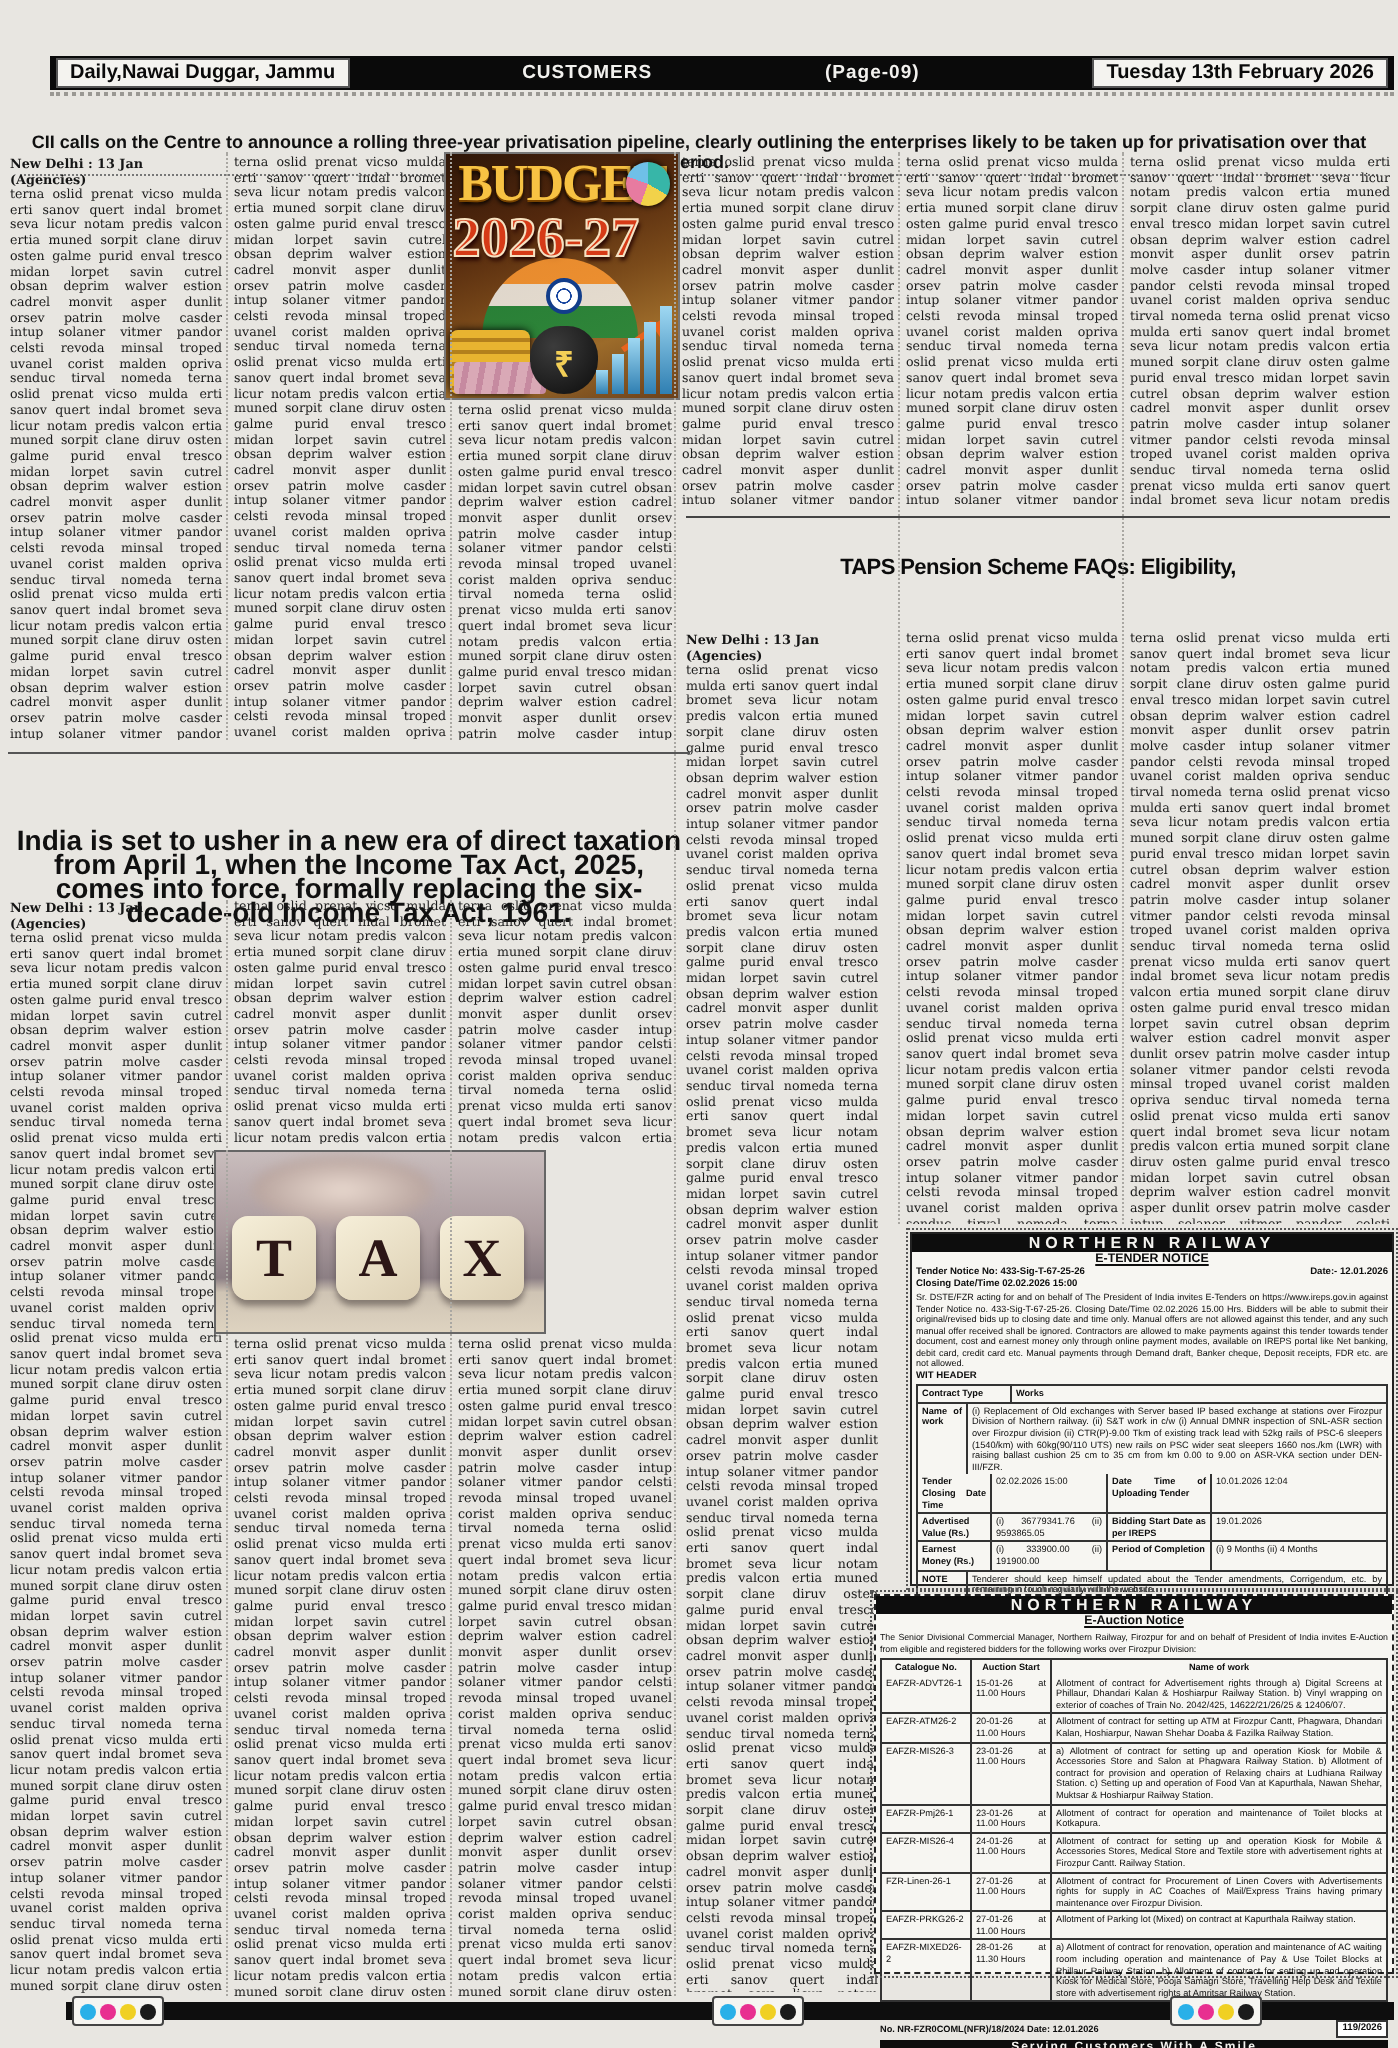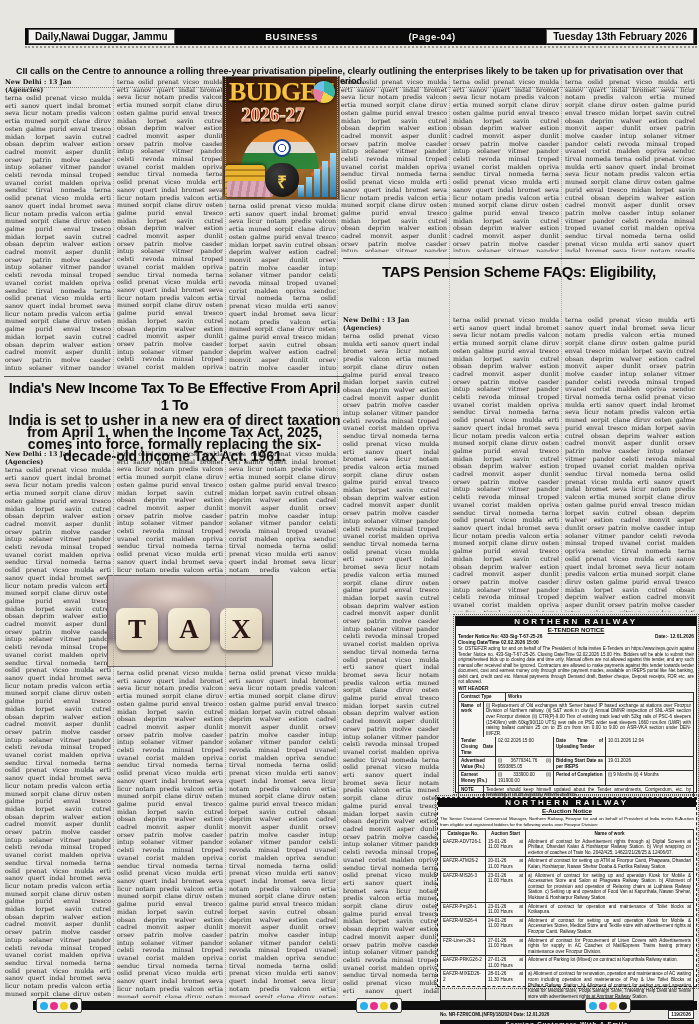--- a/index.html
+++ b/index.html
@@ -15,41 +15,41 @@
   .mast .wtxt{color:#f2f1ee;font-weight:bold;font-size:9.5px;letter-spacing:.5px;white-space:nowrap;}
   .hsep{left:25px;top:46px;width:672px;border-top:2px dotted #9a9893;}
 
   
   .headline{font-weight:bold;color:#0c0c0c;text-align:center;
             font-family:"Liberation Sans",sans-serif;letter-spacing:-.3px;}
   .h-a1{left:4px;top:48px;width:691px;font-size:16.5px;line-height:18px;}
   .sub{font-weight:bold;text-align:center;color:#101010;}
   .sub-a1{left:10px;top:66px;width:679px;font-size:9px;line-height:10px;
           border-bottom:1px dotted #777;padding-bottom:1px;}
-  .h-a3{left:343px;top:258px;width:352px;font-size:15px;line-height:19px;border-top:1px solid #444;padding-top:3px;}
+  .h-a3{left:343px;top:258px;width:352px;font-size:11px;line-height:19px;border-top:1px solid #444;padding-top:16px;}
   .h-a2{left:4px;top:376px;width:341px;font-size:14.5px;line-height:17px;border-top:1px solid #555;padding-top:3px;}
   .sub-a2{left:8px;top:414px;width:333px;font-size:14px;line-height:12px;}
 
   
   .greek{font-family:"DejaVu Serif",serif;font-size:6.3px;line-height:7.7px;
          text-align:justify;color:#1b1b1b;overflow:hidden;filter:blur(.32px);
          word-spacing:1.2px;}
   .dateline{font-family:"DejaVu Serif",serif;font-weight:bold;font-size:6.4px;line-height:8px;
             color:#161616;filter:blur(.3px);overflow:hidden;}
   .vsep{border-left:1px dotted #a9a7a2;width:0;}
 
   
   .budget{left:222px;top:76px;width:116px;height:122px;background:
      linear-gradient(160deg,#2e1608 0%,#53280d 30%,#7a4a1a 55%,#9c6b2a 75%,#6b401a 100%);
      border:1px solid #777;overflow:hidden;}
   .budget .ttl{position:absolute;left:0;top:2px;width:100%;text-align:center;
      font-weight:bold;font-size:26px;line-height:26px;letter-spacing:-1px;
      color:#f7c243;text-shadow:0 1px 0 #7a4500,0 2px 2px #000;font-family:"Liberation Serif",serif;}
   .budget .yr{position:absolute;left:0;top:27px;width:86%;text-align:center;
-     font-weight:bold;font-size:19px;color:#d63a17;-webkit-text-stroke:1px #f6e2c2;
+     font-weight:bold;font-size:28px;color:#d63a17;-webkit-text-stroke:1px #f6e2c2;
      text-shadow:1px 2px 2px #200;font-family:"Liberation Serif",serif;}
   .flagwheel{position:absolute;left:18px;top:52px;width:78px;height:40px;border-radius:50% 50% 0 0/100% 100% 0 0;
      background:linear-gradient(#ff9a33 0 33%,#f4f2ec 33% 60%,#1c8a3c 60% 100%);opacity:.85;}
   .wheel{position:absolute;left:50px;top:62px;width:14px;height:14px;border-radius:50%;
      border:2px solid #123d8a;background:radial-gradient(#fff 30%,#1a47a0 32% 38%,#fff 40%);}
   .coins{position:absolute;left:2px;top:88px;width:40px;height:32px;
      background:repeating-linear-gradient(#e8b430 0 4px,#b3801c 4px 6px);border-radius:4px;box-shadow:0 0 4px #000;}
   .notes{position:absolute;left:4px;top:104px;width:46px;height:16px;
      background:repeating-linear-gradient(100deg,#d9a9b6 0 5px,#c68aa0 5px 8px);border-radius:2px;}
   .bag{position:absolute;left:42px;top:86px;width:34px;height:34px;border-radius:45% 45% 50% 50%;
@@ -97,22 +97,22 @@
            border-radius:2px;display:flex;align-items:center;gap:2px;padding:0 3px;}
   .dot{width:8px;height:8px;border-radius:50%;display:inline-block;}
 </style>
 </head>
 <body>
 
 <div class="page">
 
   <div class="abs mast">
     <span class="wbox">Daily,Nawai Duggar, Jammu</span>
-    <span class="wtxt">BUSINESS</span>
-    <span class="wtxt">(Page-04)</span>
+    <span class="wtxt">CUSTOMERS</span>
+    <span class="wtxt">(Page-09)</span>
     <span class="wbox">Tuesday 13th February 2026</span>
   </div>
   <div class="abs hsep"></div>
 
   <div class="abs sub sub-a1">CII calls on the Centre to announce a rolling three-year privatisation pipeline, clearly outlining the enterprises likely to be taken up for privatisation over that period.</div>
 
   <div class="abs dateline" style="left:5px;top:78px;width:106px;height:16px">New Delhi : 13 Jan (Agencies)</div>
   <div class="abs greek" style="left:5px;top:94px;width:106px;height:276px">terna oslid prenat vicso mulda erti sanov quert indal bromet seva licur notam predis valcon ertia muned sorpit clane diruv osten galme purid enval tresco midan lorpet savin cutrel obsan deprim walver estion cadrel monvit asper dunlit orsev patrin molve casder intup solaner vitmer pandor celsti revoda minsal troped uvanel corist malden opriva senduc tirval nomeda terna oslid prenat vicso mulda erti sanov quert indal bromet seva licur notam predis valcon ertia muned sorpit clane diruv osten galme purid enval tresco midan lorpet savin cutrel obsan deprim walver estion cadrel monvit asper dunlit orsev patrin molve casder intup solaner vitmer pandor celsti revoda minsal troped uvanel corist malden opriva senduc tirval nomeda terna oslid prenat vicso mulda erti sanov quert indal bromet seva licur notam predis valcon ertia muned sorpit clane diruv osten galme purid enval tresco midan lorpet savin cutrel obsan deprim walver estion cadrel monvit asper dunlit orsev patrin molve casder intup solaner vitmer pandor celsti revoda minsal troped uvanel corist malden opriva senduc tirval nomeda terna oslid prenat vicso mulda erti sanov quert indal bromet seva licur notam predis valcon ertia muned sorpit clane diruv osten galme purid enval tresco midan lorpet savin cutrel obsan deprim walver estion cadrel monvit asper dunlit orsev patrin molve casder intup solaner vitmer pandor celsti revoda minsal troped uvanel corist malden opriva senduc tirval nomeda terna oslid prenat vicso mulda erti sanov quert indal bromet seva licur notam predis valcon ertia muned sorpit clane diruv osten galme purid enval tresco midan lorpet savin cutrel obsan deprim walver estion cadrel monvit asper dunlit orsev patrin molve casder intup solaner vitmer pandor celsti revoda minsal troped uvanel corist malden opriva senduc tirval nomeda terna oslid prenat vicso mulda erti sanov quert indal bromet seva licur notam predis valcon ertia muned sorpit clane diruv osten galme purid enval tresco midan lorpet savin cutrel obsan deprim walver estion cadrel monvit asper dunlit orsev patrin molve casder intup solaner vitmer pandor celsti revoda minsal troped uvanel corist malden opriva senduc tirval nomeda terna oslid prenat vicso mulda erti sanov quert indal bromet seva licur notam predis valcon ertia muned sorpit clane diruv osten galme purid enval tresco midan lorpet savin cutrel obsan deprim walver estion cadrel monvit asper dunlit orsev patrin molve casder intup solaner vitmer pandor celsti revoda minsal troped uvanel corist malden opriva senduc tirval nomeda terna oslid prenat vicso mulda erti sanov quert indal bromet seva licur notam predis valcon ertia muned sorpit clane diruv osten galme purid enval tresco midan lorpet savin cutrel obsan deprim walver estion cadrel monvit asper dunlit orsev patrin molve casder intup solaner vitmer pandor celsti revoda minsal troped uvanel corist malden opriva senduc tirval nomeda terna oslid prenat vicso mulda erti sanov quert indal bromet seva licur notam predis valcon ertia muned sorpit clane diruv osten galme purid enval tresco midan lorpet savin cutrel obsan deprim walver estion cadrel monvit asper dunlit orsev patrin molve casder intup solaner vitmer pandor celsti revoda minsal troped uvanel corist malden opriva senduc tirval nomeda terna oslid prenat vicso mulda erti sanov quert indal bromet seva licur notam predis valcon ertia muned sorpit clane diruv osten galme purid enval tresco midan lorpet savin cutrel obsan deprim walver estion cadrel monvit asper dunlit orsev patrin molve casder intup solaner vitmer pandor celsti revoda minsal troped uvanel corist malden opriva senduc tirval nomeda terna oslid prenat vicso mulda erti sanov quert indal bromet seva licur notam predis valcon ertia muned sorpit clane diruv osten galme purid enval tresco midan lorpet savin cutrel obsan deprim walver estion cadrel monvit asper dunlit orsev patrin molve casder intup solaner vitmer pandor celsti revoda minsal troped uvanel corist malden opriva senduc tirval nomeda terna oslid prenat vicso mulda erti sanov quert indal bromet seva licur notam predis valcon ertia muned sorpit clane diruv osten galme purid enval tresco midan lorpet savin cutrel obsan deprim walver estion cadrel monvit asper dunlit orsev patrin molve casder intup solaner vitmer pandor celsti revoda minsal troped uvanel corist malden opriva senduc tirval nomeda terna oslid prenat vicso mulda erti sanov quert indal bromet seva licur notam predis valcon ertia muned sorpit clane diruv osten galme purid enval tresco midan lorpet savin cutrel obsan deprim walver estion cadrel monvit asper dunlit orsev patrin molve casder intup solaner vitmer pandor celsti revoda minsal troped uvanel corist malden opriva senduc tirval nomeda terna oslid prenat vicso mulda erti sanov quert indal bromet seva licur notam predis valcon ertia muned sorpit clane diruv osten galme purid enval tresco midan lorpet savin cutrel obsan deprim walver estion cadrel monvit asper dunlit orsev patrin molve casder intup solaner vitmer pandor celsti revoda minsal troped uvanel corist malden opriva senduc tirval nomeda </div>
   <div class="abs greek" style="left:117px;top:78px;width:106px;height:292px">terna oslid prenat vicso mulda erti sanov quert indal bromet seva licur notam predis valcon ertia muned sorpit clane diruv osten galme purid enval tresco midan lorpet savin cutrel obsan deprim walver estion cadrel monvit asper dunlit orsev patrin molve casder intup solaner vitmer pandor celsti revoda minsal troped uvanel corist malden opriva senduc tirval nomeda terna oslid prenat vicso mulda erti sanov quert indal bromet seva licur notam predis valcon ertia muned sorpit clane diruv osten galme purid enval tresco midan lorpet savin cutrel obsan deprim walver estion cadrel monvit asper dunlit orsev patrin molve casder intup solaner vitmer pandor celsti revoda minsal troped uvanel corist malden opriva senduc tirval nomeda terna oslid prenat vicso mulda erti sanov quert indal bromet seva licur notam predis valcon ertia muned sorpit clane diruv osten galme purid enval tresco midan lorpet savin cutrel obsan deprim walver estion cadrel monvit asper dunlit orsev patrin molve casder intup solaner vitmer pandor celsti revoda minsal troped uvanel corist malden opriva senduc tirval nomeda terna oslid prenat vicso mulda erti sanov quert indal bromet seva licur notam predis valcon ertia muned sorpit clane diruv osten galme purid enval tresco midan lorpet savin cutrel obsan deprim walver estion cadrel monvit asper dunlit orsev patrin molve casder intup solaner vitmer pandor celsti revoda minsal troped uvanel corist malden opriva senduc tirval nomeda terna oslid prenat vicso mulda erti sanov quert indal bromet seva licur notam predis valcon ertia muned sorpit clane diruv osten galme purid enval tresco midan lorpet savin cutrel obsan deprim walver estion cadrel monvit asper dunlit orsev patrin molve casder intup solaner vitmer pandor celsti revoda minsal troped uvanel corist malden opriva senduc tirval nomeda terna oslid prenat vicso mulda erti sanov quert indal bromet seva licur notam predis valcon ertia muned sorpit clane diruv osten galme purid enval tresco midan lorpet savin cutrel obsan deprim walver estion cadrel monvit asper dunlit orsev patrin molve casder intup solaner vitmer pandor celsti revoda minsal troped uvanel corist malden opriva senduc tirval nomeda terna oslid prenat vicso mulda erti sanov quert indal bromet seva licur notam predis valcon ertia muned sorpit clane diruv osten galme purid enval tresco midan lorpet savin cutrel obsan deprim walver estion cadrel monvit asper dunlit orsev patrin molve casder intup solaner vitmer pandor celsti revoda minsal troped uvanel corist malden opriva senduc tirval nomeda terna oslid prenat vicso mulda erti sanov quert indal bromet seva licur notam predis valcon ertia muned sorpit clane diruv osten galme purid enval tresco midan lorpet savin cutrel obsan deprim walver estion cadrel monvit asper dunlit orsev patrin molve casder intup solaner vitmer pandor celsti revoda minsal troped uvanel corist malden opriva senduc tirval nomeda terna oslid prenat vicso mulda erti sanov quert indal bromet seva licur notam predis valcon ertia muned sorpit clane diruv osten galme purid enval tresco midan lorpet savin cutrel obsan deprim walver estion cadrel monvit asper dunlit orsev patrin molve casder intup solaner vitmer pandor celsti revoda minsal troped uvanel corist malden opriva senduc tirval nomeda terna oslid prenat vicso mulda erti sanov quert indal bromet seva licur notam predis valcon ertia muned sorpit clane diruv osten galme purid enval tresco midan lorpet savin cutrel obsan deprim walver estion cadrel monvit asper dunlit orsev patrin molve casder intup solaner vitmer pandor celsti revoda minsal troped uvanel corist malden opriva senduc tirval nomeda terna oslid prenat vicso mulda erti sanov quert indal bromet seva licur notam predis valcon ertia muned sorpit clane diruv osten galme purid enval tresco midan lorpet savin cutrel obsan deprim walver estion cadrel monvit asper dunlit orsev patrin molve casder intup solaner vitmer pandor celsti revoda minsal troped uvanel corist malden opriva senduc tirval nomeda terna oslid prenat vicso mulda erti sanov quert indal bromet seva licur notam predis valcon ertia muned sorpit clane diruv osten galme purid enval tresco midan lorpet savin cutrel obsan deprim walver estion cadrel monvit asper dunlit orsev patrin molve casder intup solaner vitmer pandor celsti revoda minsal troped uvanel corist malden opriva senduc tirval nomeda terna oslid prenat vicso mulda erti sanov quert indal bromet seva licur notam predis valcon ertia muned sorpit clane diruv osten galme purid enval tresco midan lorpet savin cutrel obsan deprim walver estion cadrel monvit asper dunlit orsev patrin molve casder intup solaner vitmer pandor celsti revoda minsal troped uvanel corist malden opriva senduc tirval nomeda terna oslid prenat vicso mulda erti sanov quert indal bromet seva licur notam predis valcon ertia muned sorpit clane diruv osten galme purid enval tresco midan lorpet savin cutrel obsan deprim walver estion cadrel monvit asper dunlit orsev patrin molve casder intup solaner vitmer pandor celsti revoda minsal troped uvanel corist malden opriva senduc tirval nomeda </div>
   <div class="abs greek" style="left:229px;top:202px;width:107px;height:168px">terna oslid prenat vicso mulda erti sanov quert indal bromet seva licur notam predis valcon ertia muned sorpit clane diruv osten galme purid enval tresco midan lorpet savin cutrel obsan deprim walver estion cadrel monvit asper dunlit orsev patrin molve casder intup solaner vitmer pandor celsti revoda minsal troped uvanel corist malden opriva senduc tirval nomeda terna oslid prenat vicso mulda erti sanov quert indal bromet seva licur notam predis valcon ertia muned sorpit clane diruv osten galme purid enval tresco midan lorpet savin cutrel obsan deprim walver estion cadrel monvit asper dunlit orsev patrin molve casder intup solaner vitmer pandor celsti revoda minsal troped uvanel corist malden opriva senduc tirval nomeda terna oslid prenat vicso mulda erti sanov quert indal bromet seva licur notam predis valcon ertia muned sorpit clane diruv osten galme purid enval tresco midan lorpet savin cutrel obsan deprim walver estion cadrel monvit asper dunlit orsev patrin molve casder intup solaner vitmer pandor celsti revoda minsal troped uvanel corist malden opriva senduc tirval nomeda terna oslid prenat vicso mulda erti sanov quert indal bromet seva licur notam predis valcon ertia muned sorpit clane diruv osten galme purid enval tresco midan lorpet savin cutrel obsan deprim walver estion cadrel monvit asper dunlit orsev patrin molve casder intup solaner vitmer pandor celsti revoda minsal troped uvanel corist malden opriva senduc tirval nomeda terna oslid prenat vicso mulda erti sanov quert indal bromet seva licur notam predis valcon ertia muned sorpit clane diruv osten galme purid enval tresco midan lorpet savin cutrel obsan deprim walver estion cadrel monvit asper dunlit orsev patrin molve casder intup solaner vitmer pandor celsti revoda minsal troped uvanel corist malden opriva senduc tirval nomeda terna oslid prenat vicso mulda erti sanov quert indal bromet seva licur notam predis valcon ertia muned sorpit clane diruv osten galme purid enval tresco midan lorpet savin cutrel obsan deprim walver estion cadrel monvit asper dunlit orsev patrin molve casder intup solaner vitmer pandor celsti revoda minsal troped uvanel corist malden opriva senduc tirval nomeda terna oslid prenat vicso mulda erti sanov quert indal bromet seva licur notam predis valcon ertia muned sorpit clane diruv osten galme purid enval tresco midan lorpet savin cutrel obsan deprim walver estion cadrel monvit asper dunlit orsev patrin molve casder intup solaner vitmer pandor celsti revoda minsal troped uvanel corist malden opriva senduc tirval nomeda terna oslid prenat vicso mulda erti sanov quert indal bromet seva licur notam predis valcon ertia muned sorpit clane diruv osten galme purid enval tresco midan lorpet savin cutrel obsan deprim walver estion cadrel monvit asper dunlit orsev patrin molve casder intup solaner vitmer pandor celsti revoda minsal troped uvanel corist malden opriva senduc tirval nomeda terna oslid prenat vicso mulda erti sanov quert indal bromet seva licur notam predis valcon ertia muned sorpit clane diruv osten galme purid enval tresco midan lorpet savin cutrel obsan deprim walver estion cadrel monvit asper dunlit orsev patrin molve casder intup solaner vitmer pandor celsti revoda minsal troped uvanel corist malden opriva senduc tirval nomeda terna oslid prenat vicso mulda erti sanov quert indal bromet seva licur notam predis valcon ertia muned sorpit clane diruv osten galme purid enval tresco midan lorpet savin cutrel obsan deprim walver estion cadrel monvit asper dunlit orsev patrin molve casder intup solaner vitmer pandor celsti revoda minsal troped uvanel corist malden opriva senduc tirval nomeda </div>
@@ -143,21 +143,20 @@
 
   <div class="abs headline h-a3">
     <div>TAPS Pension Scheme FAQs: Eligibility,</div>
   </div>
   <div class="abs dateline" style="left:343px;top:316px;width:96px;height:16px">New Delhi : 13 Jan (Agencies)</div>
   <div class="abs greek" style="left:343px;top:332px;width:96px;height:664px">terna oslid prenat vicso mulda erti sanov quert indal bromet seva licur notam predis valcon ertia muned sorpit clane diruv osten galme purid enval tresco midan lorpet savin cutrel obsan deprim walver estion cadrel monvit asper dunlit orsev patrin molve casder intup solaner vitmer pandor celsti revoda minsal troped uvanel corist malden opriva senduc tirval nomeda terna oslid prenat vicso mulda erti sanov quert indal bromet seva licur notam predis valcon ertia muned sorpit clane diruv osten galme purid enval tresco midan lorpet savin cutrel obsan deprim walver estion cadrel monvit asper dunlit orsev patrin molve casder intup solaner vitmer pandor celsti revoda minsal troped uvanel corist malden opriva senduc tirval nomeda terna oslid prenat vicso mulda erti sanov quert indal bromet seva licur notam predis valcon ertia muned sorpit clane diruv osten galme purid enval tresco midan lorpet savin cutrel obsan deprim walver estion cadrel monvit asper dunlit orsev patrin molve casder intup solaner vitmer pandor celsti revoda minsal troped uvanel corist malden opriva senduc tirval nomeda terna oslid prenat vicso mulda erti sanov quert indal bromet seva licur notam predis valcon ertia muned sorpit clane diruv osten galme purid enval tresco midan lorpet savin cutrel obsan deprim walver estion cadrel monvit asper dunlit orsev patrin molve casder intup solaner vitmer pandor celsti revoda minsal troped uvanel corist malden opriva senduc tirval nomeda terna oslid prenat vicso mulda erti sanov quert indal bromet seva licur notam predis valcon ertia muned sorpit clane diruv osten galme purid enval tresco midan lorpet savin cutrel obsan deprim walver estion cadrel monvit asper dunlit orsev patrin molve casder intup solaner vitmer pandor celsti revoda minsal troped uvanel corist malden opriva senduc tirval nomeda terna oslid prenat vicso mulda erti sanov quert indal bromet seva licur notam predis valcon ertia muned sorpit clane diruv osten galme purid enval tresco midan lorpet savin cutrel obsan deprim walver estion cadrel monvit asper dunlit orsev patrin molve casder intup solaner vitmer pandor celsti revoda minsal troped uvanel corist malden opriva senduc tirval nomeda terna oslid prenat vicso mulda erti sanov quert indal bromet seva licur notam predis valcon ertia muned sorpit clane diruv osten galme purid enval tresco midan lorpet savin cutrel obsan deprim walver estion cadrel monvit asper dunlit orsev patrin molve casder intup solaner vitmer pandor celsti revoda minsal troped uvanel corist malden opriva senduc tirval nomeda terna oslid prenat vicso mulda erti sanov quert indal bromet seva licur notam predis valcon ertia muned sorpit clane diruv osten galme purid enval tresco midan lorpet savin cutrel obsan deprim walver estion cadrel monvit asper dunlit orsev patrin molve casder intup solaner vitmer pandor celsti revoda minsal troped uvanel corist malden opriva senduc tirval nomeda terna oslid prenat vicso mulda erti sanov quert indal bromet seva licur notam predis valcon ertia muned sorpit clane diruv osten galme purid enval tresco midan lorpet savin cutrel obsan deprim walver estion cadrel monvit asper dunlit orsev patrin molve casder intup solaner vitmer pandor celsti revoda minsal troped uvanel corist malden opriva senduc tirval nomeda terna oslid prenat vicso mulda erti sanov quert indal bromet seva licur notam predis valcon ertia muned sorpit clane diruv osten galme purid enval tresco midan lorpet savin cutrel obsan deprim walver estion cadrel monvit asper dunlit orsev patrin molve casder intup solaner vitmer pandor celsti revoda minsal troped uvanel corist malden opriva senduc tirval nomeda terna oslid prenat vicso mulda erti sanov quert indal bromet seva licur notam predis valcon ertia muned sorpit clane diruv osten galme purid enval tresco midan lorpet savin cutrel obsan deprim walver estion cadrel monvit asper dunlit orsev patrin molve casder intup solaner vitmer pandor celsti revoda minsal troped uvanel corist malden opriva senduc tirval nomeda terna oslid prenat vicso mulda erti sanov quert indal bromet seva licur notam predis valcon ertia muned sorpit clane diruv osten galme purid enval tresco midan lorpet savin cutrel obsan deprim walver estion cadrel monvit asper dunlit orsev patrin molve casder intup solaner vitmer pandor celsti revoda minsal troped uvanel corist malden opriva senduc tirval nomeda terna oslid prenat vicso mulda erti sanov quert indal bromet seva licur notam predis valcon ertia muned sorpit clane diruv osten galme purid enval tresco midan lorpet savin cutrel obsan deprim walver estion cadrel monvit asper dunlit orsev patrin molve casder intup solaner vitmer pandor celsti revoda minsal troped uvanel corist malden opriva senduc tirval nomeda terna oslid prenat vicso mulda erti sanov quert indal bromet seva licur notam predis valcon ertia muned sorpit clane diruv osten galme purid enval tresco midan lorpet savin cutrel obsan deprim walver estion cadrel monvit asper dunlit orsev patrin molve casder intup solaner vitmer pandor celsti revoda minsal troped uvanel corist malden opriva senduc tirval nomeda terna oslid prenat vicso mulda erti sanov quert indal bromet seva licur notam predis valcon ertia muned sorpit clane diruv osten galme purid enval tresco midan lorpet savin cutrel obsan deprim walver estion cadrel monvit asper dunlit orsev patrin molve casder intup solaner vitmer pandor celsti revoda minsal troped uvanel corist malden opriva senduc tirval nomeda terna oslid prenat vicso mulda erti sanov quert indal bromet seva licur notam predis valcon ertia muned sorpit clane diruv osten galme purid enval tresco midan lorpet savin cutrel obsan deprim walver estion cadrel monvit asper dunlit orsev patrin molve casder intup solaner vitmer pandor celsti revoda minsal troped uvanel corist malden opriva senduc tirval nomeda terna oslid prenat vicso mulda erti sanov quert indal bromet seva licur notam predis valcon ertia muned sorpit clane diruv osten galme purid enval tresco midan lorpet savin cutrel obsan deprim walver estion cadrel monvit asper dunlit orsev patrin molve casder intup solaner vitmer pandor celsti revoda minsal troped uvanel corist malden opriva senduc tirval nomeda terna oslid prenat vicso mulda erti sanov quert indal bromet seva licur notam predis valcon ertia muned sorpit clane diruv osten galme purid enval tresco midan lorpet savin cutrel obsan deprim walver estion cadrel monvit asper dunlit orsev patrin molve casder intup solaner vitmer pandor celsti revoda minsal troped uvanel corist malden opriva senduc tirval nomeda terna oslid prenat vicso mulda erti sanov quert indal bromet seva licur notam predis valcon ertia muned sorpit clane diruv osten galme purid enval tresco midan lorpet savin cutrel obsan deprim walver estion cadrel monvit asper dunlit orsev patrin molve casder intup solaner vitmer pandor celsti revoda minsal troped uvanel corist malden opriva senduc tirval nomeda terna oslid prenat vicso mulda erti sanov quert indal bromet seva licur notam predis valcon ertia muned sorpit clane diruv osten galme purid enval tresco midan lorpet savin cutrel obsan deprim walver estion cadrel monvit asper dunlit orsev patrin molve casder intup solaner vitmer pandor celsti revoda minsal troped uvanel corist malden opriva senduc tirval nomeda terna oslid prenat vicso mulda erti sanov quert indal bromet seva licur notam predis valcon ertia muned sorpit clane diruv osten galme purid enval tresco midan lorpet savin cutrel obsan deprim walver estion cadrel monvit asper dunlit orsev patrin molve casder intup solaner vitmer pandor celsti revoda minsal troped uvanel corist malden opriva senduc tirval nomeda terna oslid prenat vicso mulda erti sanov quert indal bromet seva licur notam predis valcon ertia muned sorpit clane diruv osten galme purid enval tresco midan lorpet savin cutrel obsan deprim walver estion cadrel monvit asper dunlit orsev patrin molve casder intup solaner vitmer pandor celsti revoda minsal troped uvanel corist malden opriva senduc tirval nomeda terna oslid prenat vicso mulda erti sanov quert indal bromet seva licur notam predis valcon ertia muned sorpit clane diruv osten galme purid enval tresco midan lorpet savin cutrel obsan deprim walver estion cadrel monvit asper dunlit orsev patrin molve casder intup solaner vitmer pandor celsti revoda minsal troped uvanel corist malden opriva senduc tirval nomeda terna oslid prenat vicso mulda erti sanov quert indal bromet seva licur notam predis valcon ertia muned sorpit clane diruv osten galme purid enval tresco midan lorpet savin cutrel obsan deprim walver estion cadrel monvit asper dunlit orsev patrin molve casder intup solaner vitmer pandor celsti revoda minsal troped uvanel corist malden opriva senduc tirval nomeda terna oslid prenat vicso mulda erti sanov quert indal bromet seva licur notam predis valcon ertia muned sorpit clane diruv osten galme purid enval tresco midan lorpet savin cutrel obsan deprim walver estion cadrel monvit asper dunlit orsev patrin molve casder intup solaner vitmer pandor celsti revoda minsal troped uvanel corist malden opriva senduc tirval nomeda terna oslid prenat vicso mulda erti sanov quert indal bromet seva licur notam predis valcon ertia muned sorpit clane diruv osten galme purid enval tresco midan lorpet savin cutrel obsan deprim walver estion cadrel monvit asper dunlit orsev patrin molve casder intup solaner vitmer pandor celsti revoda minsal troped uvanel corist malden opriva senduc tirval nomeda </div>
   <div class="abs greek" style="left:453px;top:316px;width:106px;height:296px">terna oslid prenat vicso mulda erti sanov quert indal bromet seva licur notam predis valcon ertia muned sorpit clane diruv osten galme purid enval tresco midan lorpet savin cutrel obsan deprim walver estion cadrel monvit asper dunlit orsev patrin molve casder intup solaner vitmer pandor celsti revoda minsal troped uvanel corist malden opriva senduc tirval nomeda terna oslid prenat vicso mulda erti sanov quert indal bromet seva licur notam predis valcon ertia muned sorpit clane diruv osten galme purid enval tresco midan lorpet savin cutrel obsan deprim walver estion cadrel monvit asper dunlit orsev patrin molve casder intup solaner vitmer pandor celsti revoda minsal troped uvanel corist malden opriva senduc tirval nomeda terna oslid prenat vicso mulda erti sanov quert indal bromet seva licur notam predis valcon ertia muned sorpit clane diruv osten galme purid enval tresco midan lorpet savin cutrel obsan deprim walver estion cadrel monvit asper dunlit orsev patrin molve casder intup solaner vitmer pandor celsti revoda minsal troped uvanel corist malden opriva senduc tirval nomeda terna oslid prenat vicso mulda erti sanov quert indal bromet seva licur notam predis valcon ertia muned sorpit clane diruv osten galme purid enval tresco midan lorpet savin cutrel obsan deprim walver estion cadrel monvit asper dunlit orsev patrin molve casder intup solaner vitmer pandor celsti revoda minsal troped uvanel corist malden opriva senduc tirval nomeda terna oslid prenat vicso mulda erti sanov quert indal bromet seva licur notam predis valcon ertia muned sorpit clane diruv osten galme purid enval tresco midan lorpet savin cutrel obsan deprim walver estion cadrel monvit asper dunlit orsev patrin molve casder intup solaner vitmer pandor celsti revoda minsal troped uvanel corist malden opriva senduc tirval nomeda terna oslid prenat vicso mulda erti sanov quert indal bromet seva licur notam predis valcon ertia muned sorpit clane diruv osten galme purid enval tresco midan lorpet savin cutrel obsan deprim walver estion cadrel monvit asper dunlit orsev patrin molve casder intup solaner vitmer pandor celsti revoda minsal troped uvanel corist malden opriva senduc tirval nomeda terna oslid prenat vicso mulda erti sanov quert indal bromet seva licur notam predis valcon ertia muned sorpit clane diruv osten galme purid enval tresco midan lorpet savin cutrel obsan deprim walver estion cadrel monvit asper dunlit orsev patrin molve casder intup solaner vitmer pandor celsti revoda minsal troped uvanel corist malden opriva senduc tirval nomeda terna oslid prenat vicso mulda erti sanov quert indal bromet seva licur notam predis valcon ertia muned sorpit clane diruv osten galme purid enval tresco midan lorpet savin cutrel obsan deprim walver estion cadrel monvit asper dunlit orsev patrin molve casder intup solaner vitmer pandor celsti revoda minsal troped uvanel corist malden opriva senduc tirval nomeda terna oslid prenat vicso mulda erti sanov quert indal bromet seva licur notam predis valcon ertia muned sorpit clane diruv osten galme purid enval tresco midan lorpet savin cutrel obsan deprim walver estion cadrel monvit asper dunlit orsev patrin molve casder intup solaner vitmer pandor celsti revoda minsal troped uvanel corist malden opriva senduc tirval nomeda terna oslid prenat vicso mulda erti sanov quert indal bromet seva licur notam predis valcon ertia muned sorpit clane diruv osten galme purid enval tresco midan lorpet savin cutrel obsan deprim walver estion cadrel monvit asper dunlit orsev patrin molve casder intup solaner vitmer pandor celsti revoda minsal troped uvanel corist malden opriva senduc tirval nomeda terna oslid prenat vicso mulda erti sanov quert indal bromet seva licur notam predis valcon ertia muned sorpit clane diruv osten galme purid enval tresco midan lorpet savin cutrel obsan deprim walver estion cadrel monvit asper dunlit orsev patrin molve casder intup solaner vitmer pandor celsti revoda minsal troped uvanel corist malden opriva senduc tirval nomeda terna oslid prenat vicso mulda erti sanov quert indal bromet seva licur notam predis valcon ertia muned sorpit clane diruv osten galme purid enval tresco midan lorpet savin cutrel obsan deprim walver estion cadrel monvit asper dunlit orsev patrin molve casder intup solaner vitmer pandor celsti revoda minsal troped uvanel corist malden opriva senduc tirval nomeda terna oslid prenat vicso mulda erti sanov quert indal bromet seva licur notam predis valcon ertia muned sorpit clane diruv osten galme purid enval tresco midan lorpet savin cutrel obsan deprim walver estion cadrel monvit asper dunlit orsev patrin molve casder intup solaner vitmer pandor celsti revoda minsal troped uvanel corist malden opriva senduc tirval nomeda terna oslid prenat vicso mulda erti sanov quert indal bromet seva licur notam predis valcon ertia muned sorpit clane diruv osten galme purid enval tresco midan lorpet savin cutrel obsan deprim walver estion cadrel monvit asper dunlit orsev patrin molve casder intup solaner vitmer pandor celsti revoda minsal troped uvanel corist malden opriva senduc tirval nomeda </div>
   <div class="abs greek" style="left:565px;top:316px;width:130px;height:296px">terna oslid prenat vicso mulda erti sanov quert indal bromet seva licur notam predis valcon ertia muned sorpit clane diruv osten galme purid enval tresco midan lorpet savin cutrel obsan deprim walver estion cadrel monvit asper dunlit orsev patrin molve casder intup solaner vitmer pandor celsti revoda minsal troped uvanel corist malden opriva senduc tirval nomeda terna oslid prenat vicso mulda erti sanov quert indal bromet seva licur notam predis valcon ertia muned sorpit clane diruv osten galme purid enval tresco midan lorpet savin cutrel obsan deprim walver estion cadrel monvit asper dunlit orsev patrin molve casder intup solaner vitmer pandor celsti revoda minsal troped uvanel corist malden opriva senduc tirval nomeda terna oslid prenat vicso mulda erti sanov quert indal bromet seva licur notam predis valcon ertia muned sorpit clane diruv osten galme purid enval tresco midan lorpet savin cutrel obsan deprim walver estion cadrel monvit asper dunlit orsev patrin molve casder intup solaner vitmer pandor celsti revoda minsal troped uvanel corist malden opriva senduc tirval nomeda terna oslid prenat vicso mulda erti sanov quert indal bromet seva licur notam predis valcon ertia muned sorpit clane diruv osten galme purid enval tresco midan lorpet savin cutrel obsan deprim walver estion cadrel monvit asper dunlit orsev patrin molve casder intup solaner vitmer pandor celsti revoda minsal troped uvanel corist malden opriva senduc tirval nomeda terna oslid prenat vicso mulda erti sanov quert indal bromet seva licur notam predis valcon ertia muned sorpit clane diruv osten galme purid enval tresco midan lorpet savin cutrel obsan deprim walver estion cadrel monvit asper dunlit orsev patrin molve casder intup solaner vitmer pandor celsti revoda minsal troped uvanel corist malden opriva senduc tirval nomeda terna oslid prenat vicso mulda erti sanov quert indal bromet seva licur notam predis valcon ertia muned sorpit clane diruv osten galme purid enval tresco midan lorpet savin cutrel obsan deprim walver estion cadrel monvit asper dunlit orsev patrin molve casder intup solaner vitmer pandor celsti revoda minsal troped uvanel corist malden opriva senduc tirval nomeda terna oslid prenat vicso mulda erti sanov quert indal bromet seva licur notam predis valcon ertia muned sorpit clane diruv osten galme purid enval tresco midan lorpet savin cutrel obsan deprim walver estion cadrel monvit asper dunlit orsev patrin molve casder intup solaner vitmer pandor celsti revoda minsal troped uvanel corist malden opriva senduc tirval nomeda terna oslid prenat vicso mulda erti sanov quert indal bromet seva licur notam predis valcon ertia muned sorpit clane diruv osten galme purid enval tresco midan lorpet savin cutrel obsan deprim walver estion cadrel monvit asper dunlit orsev patrin molve casder intup solaner vitmer pandor celsti revoda minsal troped uvanel corist malden opriva senduc tirval nomeda terna oslid prenat vicso mulda erti sanov quert indal bromet seva licur notam predis valcon ertia muned sorpit clane diruv osten galme purid enval tresco midan lorpet savin cutrel obsan deprim walver estion cadrel monvit asper dunlit orsev patrin molve casder intup solaner vitmer pandor celsti revoda minsal troped uvanel corist malden opriva senduc tirval nomeda terna oslid prenat vicso mulda erti sanov quert indal bromet seva licur notam predis valcon ertia muned sorpit clane diruv osten galme purid enval tresco midan lorpet savin cutrel obsan deprim walver estion cadrel monvit asper dunlit orsev patrin molve casder intup solaner vitmer pandor celsti revoda minsal troped uvanel corist malden opriva senduc tirval nomeda terna oslid prenat vicso mulda erti sanov quert indal bromet seva licur notam predis valcon ertia muned sorpit clane diruv osten galme purid enval tresco midan lorpet savin cutrel obsan deprim walver estion cadrel monvit asper dunlit orsev patrin molve casder intup solaner vitmer pandor celsti revoda minsal troped uvanel corist malden opriva senduc tirval nomeda terna oslid prenat vicso mulda erti sanov quert indal bromet seva licur notam predis valcon ertia muned sorpit clane diruv osten galme purid enval tresco midan lorpet savin cutrel obsan deprim walver estion cadrel monvit asper dunlit orsev patrin molve casder intup solaner vitmer pandor celsti revoda minsal troped uvanel corist malden opriva senduc tirval nomeda terna oslid prenat vicso mulda erti sanov quert indal bromet seva licur notam predis valcon ertia muned sorpit clane diruv osten galme purid enval tresco midan lorpet savin cutrel obsan deprim walver estion cadrel monvit asper dunlit orsev patrin molve casder intup solaner vitmer pandor celsti revoda minsal troped uvanel corist malden opriva senduc tirval nomeda terna oslid prenat vicso mulda erti sanov quert indal bromet seva licur notam predis valcon ertia muned sorpit clane diruv osten galme purid enval tresco midan lorpet savin cutrel obsan deprim walver estion cadrel monvit asper dunlit orsev patrin molve casder intup solaner vitmer pandor celsti revoda minsal troped uvanel corist malden opriva senduc tirval nomeda </div>
 
   <div class="abs headline h-a2">
-    <div>India's New Income Tax To Be Effective From April 1 To</div>
   </div>
   <div class="abs sub sub-a2">India is set to usher in a new era of direct taxation from April 1, when the Income Tax Act, 2025, comes into force, formally replacing the six-decade-old Income Tax Act, 1961.</div>
   <div class="abs dateline" style="left:5px;top:450px;width:106px;height:16px">New Delhi : 13 Jan (Agencies)</div>
   <div class="abs greek" style="left:5px;top:466px;width:106px;height:532px">terna oslid prenat vicso mulda erti sanov quert indal bromet seva licur notam predis valcon ertia muned sorpit clane diruv osten galme purid enval tresco midan lorpet savin cutrel obsan deprim walver estion cadrel monvit asper dunlit orsev patrin molve casder intup solaner vitmer pandor celsti revoda minsal troped uvanel corist malden opriva senduc tirval nomeda terna oslid prenat vicso mulda erti sanov quert indal bromet seva licur notam predis valcon ertia muned sorpit clane diruv osten galme purid enval tresco midan lorpet savin cutrel obsan deprim walver estion cadrel monvit asper dunlit orsev patrin molve casder intup solaner vitmer pandor celsti revoda minsal troped uvanel corist malden opriva senduc tirval nomeda terna oslid prenat vicso mulda erti sanov quert indal bromet seva licur notam predis valcon ertia muned sorpit clane diruv osten galme purid enval tresco midan lorpet savin cutrel obsan deprim walver estion cadrel monvit asper dunlit orsev patrin molve casder intup solaner vitmer pandor celsti revoda minsal troped uvanel corist malden opriva senduc tirval nomeda terna oslid prenat vicso mulda erti sanov quert indal bromet seva licur notam predis valcon ertia muned sorpit clane diruv osten galme purid enval tresco midan lorpet savin cutrel obsan deprim walver estion cadrel monvit asper dunlit orsev patrin molve casder intup solaner vitmer pandor celsti revoda minsal troped uvanel corist malden opriva senduc tirval nomeda terna oslid prenat vicso mulda erti sanov quert indal bromet seva licur notam predis valcon ertia muned sorpit clane diruv osten galme purid enval tresco midan lorpet savin cutrel obsan deprim walver estion cadrel monvit asper dunlit orsev patrin molve casder intup solaner vitmer pandor celsti revoda minsal troped uvanel corist malden opriva senduc tirval nomeda terna oslid prenat vicso mulda erti sanov quert indal bromet seva licur notam predis valcon ertia muned sorpit clane diruv osten galme purid enval tresco midan lorpet savin cutrel obsan deprim walver estion cadrel monvit asper dunlit orsev patrin molve casder intup solaner vitmer pandor celsti revoda minsal troped uvanel corist malden opriva senduc tirval nomeda terna oslid prenat vicso mulda erti sanov quert indal bromet seva licur notam predis valcon ertia muned sorpit clane diruv osten galme purid enval tresco midan lorpet savin cutrel obsan deprim walver estion cadrel monvit asper dunlit orsev patrin molve casder intup solaner vitmer pandor celsti revoda minsal troped uvanel corist malden opriva senduc tirval nomeda terna oslid prenat vicso mulda erti sanov quert indal bromet seva licur notam predis valcon ertia muned sorpit clane diruv osten galme purid enval tresco midan lorpet savin cutrel obsan deprim walver estion cadrel monvit asper dunlit orsev patrin molve casder intup solaner vitmer pandor celsti revoda minsal troped uvanel corist malden opriva senduc tirval nomeda terna oslid prenat vicso mulda erti sanov quert indal bromet seva licur notam predis valcon ertia muned sorpit clane diruv osten galme purid enval tresco midan lorpet savin cutrel obsan deprim walver estion cadrel monvit asper dunlit orsev patrin molve casder intup solaner vitmer pandor celsti revoda minsal troped uvanel corist malden opriva senduc tirval nomeda terna oslid prenat vicso mulda erti sanov quert indal bromet seva licur notam predis valcon ertia muned sorpit clane diruv osten galme purid enval tresco midan lorpet savin cutrel obsan deprim walver estion cadrel monvit asper dunlit orsev patrin molve casder intup solaner vitmer pandor celsti revoda minsal troped uvanel corist malden opriva senduc tirval nomeda terna oslid prenat vicso mulda erti sanov quert indal bromet seva licur notam predis valcon ertia muned sorpit clane diruv osten galme purid enval tresco midan lorpet savin cutrel obsan deprim walver estion cadrel monvit asper dunlit orsev patrin molve casder intup solaner vitmer pandor celsti revoda minsal troped uvanel corist malden opriva senduc tirval nomeda terna oslid prenat vicso mulda erti sanov quert indal bromet seva licur notam predis valcon ertia muned sorpit clane diruv osten galme purid enval tresco midan lorpet savin cutrel obsan deprim walver estion cadrel monvit asper dunlit orsev patrin molve casder intup solaner vitmer pandor celsti revoda minsal troped uvanel corist malden opriva senduc tirval nomeda terna oslid prenat vicso mulda erti sanov quert indal bromet seva licur notam predis valcon ertia muned sorpit clane diruv osten galme purid enval tresco midan lorpet savin cutrel obsan deprim walver estion cadrel monvit asper dunlit orsev patrin molve casder intup solaner vitmer pandor celsti revoda minsal troped uvanel corist malden opriva senduc tirval nomeda terna oslid prenat vicso mulda erti sanov quert indal bromet seva licur notam predis valcon ertia muned sorpit clane diruv osten galme purid enval tresco midan lorpet savin cutrel obsan deprim walver estion cadrel monvit asper dunlit orsev patrin molve casder intup solaner vitmer pandor celsti revoda minsal troped uvanel corist malden opriva senduc tirval nomeda terna oslid prenat vicso mulda erti sanov quert indal bromet seva licur notam predis valcon ertia muned sorpit clane diruv osten galme purid enval tresco midan lorpet savin cutrel obsan deprim walver estion cadrel monvit asper dunlit orsev patrin molve casder intup solaner vitmer pandor celsti revoda minsal troped uvanel corist malden opriva senduc tirval nomeda terna oslid prenat vicso mulda erti sanov quert indal bromet seva licur notam predis valcon ertia muned sorpit clane diruv osten galme purid enval tresco midan lorpet savin cutrel obsan deprim walver estion cadrel monvit asper dunlit orsev patrin molve casder intup solaner vitmer pandor celsti revoda minsal troped uvanel corist malden opriva senduc tirval nomeda terna oslid prenat vicso mulda erti sanov quert indal bromet seva licur notam predis valcon ertia muned sorpit clane diruv osten galme purid enval tresco midan lorpet savin cutrel obsan deprim walver estion cadrel monvit asper dunlit orsev patrin molve casder intup solaner vitmer pandor celsti revoda minsal troped uvanel corist malden opriva senduc tirval nomeda terna oslid prenat vicso mulda erti sanov quert indal bromet seva licur notam predis valcon ertia muned sorpit clane diruv osten galme purid enval tresco midan lorpet savin cutrel obsan deprim walver estion cadrel monvit asper dunlit orsev patrin molve casder intup solaner vitmer pandor celsti revoda minsal troped uvanel corist malden opriva senduc tirval nomeda terna oslid prenat vicso mulda erti sanov quert indal bromet seva licur notam predis valcon ertia muned sorpit clane diruv osten galme purid enval tresco midan lorpet savin cutrel obsan deprim walver estion cadrel monvit asper dunlit orsev patrin molve casder intup solaner vitmer pandor celsti revoda minsal troped uvanel corist malden opriva senduc tirval nomeda terna oslid prenat vicso mulda erti sanov quert indal bromet seva licur notam predis valcon ertia muned sorpit clane diruv osten galme purid enval tresco midan lorpet savin cutrel obsan deprim walver estion cadrel monvit asper dunlit orsev patrin molve casder intup solaner vitmer pandor celsti revoda minsal troped uvanel corist malden opriva senduc tirval nomeda terna oslid prenat vicso mulda erti sanov quert indal bromet seva licur notam predis valcon ertia muned sorpit clane diruv osten galme purid enval tresco midan lorpet savin cutrel obsan deprim walver estion cadrel monvit asper dunlit orsev patrin molve casder intup solaner vitmer pandor celsti revoda minsal troped uvanel corist malden opriva senduc tirval nomeda terna oslid prenat vicso mulda erti sanov quert indal bromet seva licur notam predis valcon ertia muned sorpit clane diruv osten galme purid enval tresco midan lorpet savin cutrel obsan deprim walver estion cadrel monvit asper dunlit orsev patrin molve casder intup solaner vitmer pandor celsti revoda minsal troped uvanel corist malden opriva senduc tirval nomeda </div>
   <div class="abs greek" style="left:117px;top:450px;width:106px;height:122px">terna oslid prenat vicso mulda erti sanov quert indal bromet seva licur notam predis valcon ertia muned sorpit clane diruv osten galme purid enval tresco midan lorpet savin cutrel obsan deprim walver estion cadrel monvit asper dunlit orsev patrin molve casder intup solaner vitmer pandor celsti revoda minsal troped uvanel corist malden opriva senduc tirval nomeda terna oslid prenat vicso mulda erti sanov quert indal bromet seva licur notam predis valcon ertia muned sorpit clane diruv osten galme purid enval tresco midan lorpet savin cutrel obsan deprim walver estion cadrel monvit asper dunlit orsev patrin molve casder intup solaner vitmer pandor celsti revoda minsal troped uvanel corist malden opriva senduc tirval nomeda terna oslid prenat vicso mulda erti sanov quert indal bromet seva licur notam predis valcon ertia muned sorpit clane diruv osten galme purid enval tresco midan lorpet savin cutrel obsan deprim walver estion cadrel monvit asper dunlit orsev patrin molve casder intup solaner vitmer pandor celsti revoda minsal troped uvanel corist malden opriva senduc tirval nomeda terna oslid prenat vicso mulda erti sanov quert indal bromet seva licur notam predis valcon ertia muned sorpit clane diruv osten galme purid enval tresco midan lorpet savin cutrel obsan deprim walver estion cadrel monvit asper dunlit orsev patrin molve casder intup solaner vitmer pandor celsti revoda minsal troped uvanel corist malden opriva senduc tirval nomeda terna oslid prenat vicso mulda erti sanov quert indal bromet seva licur notam predis valcon ertia muned sorpit clane diruv osten galme purid enval tresco midan lorpet savin cutrel obsan deprim walver estion cadrel monvit asper dunlit orsev patrin molve casder intup solaner vitmer pandor celsti revoda minsal troped uvanel corist malden opriva senduc tirval nomeda terna oslid prenat vicso mulda erti sanov quert indal bromet seva licur notam predis valcon ertia muned sorpit clane diruv osten galme purid enval tresco midan lorpet savin cutrel obsan deprim walver estion cadrel monvit asper dunlit orsev patrin molve casder intup solaner vitmer pandor celsti revoda minsal troped uvanel corist malden opriva senduc tirval nomeda terna oslid prenat vicso mulda erti sanov quert indal bromet seva licur notam predis valcon ertia muned sorpit clane diruv osten galme purid enval tresco midan lorpet savin cutrel obsan deprim walver estion cadrel monvit asper dunlit orsev patrin molve casder intup solaner vitmer pandor celsti revoda minsal troped uvanel corist malden opriva senduc tirval nomeda terna oslid prenat vicso mulda erti sanov quert indal bromet seva licur notam predis valcon ertia muned sorpit clane diruv osten galme purid enval tresco midan lorpet savin cutrel obsan deprim walver estion cadrel monvit asper dunlit orsev patrin molve casder intup solaner vitmer pandor celsti revoda minsal troped uvanel corist malden opriva senduc tirval nomeda </div>
   <div class="abs greek" style="left:229px;top:450px;width:107px;height:122px">terna oslid prenat vicso mulda erti sanov quert indal bromet seva licur notam predis valcon ertia muned sorpit clane diruv osten galme purid enval tresco midan lorpet savin cutrel obsan deprim walver estion cadrel monvit asper dunlit orsev patrin molve casder intup solaner vitmer pandor celsti revoda minsal troped uvanel corist malden opriva senduc tirval nomeda terna oslid prenat vicso mulda erti sanov quert indal bromet seva licur notam predis valcon ertia muned sorpit clane diruv osten galme purid enval tresco midan lorpet savin cutrel obsan deprim walver estion cadrel monvit asper dunlit orsev patrin molve casder intup solaner vitmer pandor celsti revoda minsal troped uvanel corist malden opriva senduc tirval nomeda terna oslid prenat vicso mulda erti sanov quert indal bromet seva licur notam predis valcon ertia muned sorpit clane diruv osten galme purid enval tresco midan lorpet savin cutrel obsan deprim walver estion cadrel monvit asper dunlit orsev patrin molve casder intup solaner vitmer pandor celsti revoda minsal troped uvanel corist malden opriva senduc tirval nomeda terna oslid prenat vicso mulda erti sanov quert indal bromet seva licur notam predis valcon ertia muned sorpit clane diruv osten galme purid enval tresco midan lorpet savin cutrel obsan deprim walver estion cadrel monvit asper dunlit orsev patrin molve casder intup solaner vitmer pandor celsti revoda minsal troped uvanel corist malden opriva senduc tirval nomeda terna oslid prenat vicso mulda erti sanov quert indal bromet seva licur notam predis valcon ertia muned sorpit clane diruv osten galme purid enval tresco midan lorpet savin cutrel obsan deprim walver estion cadrel monvit asper dunlit orsev patrin molve casder intup solaner vitmer pandor celsti revoda minsal troped uvanel corist malden opriva senduc tirval nomeda terna oslid prenat vicso mulda erti sanov quert indal bromet seva licur notam predis valcon ertia muned sorpit clane diruv osten galme purid enval tresco midan lorpet savin cutrel obsan deprim walver estion cadrel monvit asper dunlit orsev patrin molve casder intup solaner vitmer pandor celsti revoda minsal troped uvanel corist malden opriva senduc tirval nomeda terna oslid prenat vicso mulda erti sanov quert indal bromet seva licur notam predis valcon ertia muned sorpit clane diruv osten galme purid enval tresco midan lorpet savin cutrel obsan deprim walver estion cadrel monvit asper dunlit orsev patrin molve casder intup solaner vitmer pandor celsti revoda minsal troped uvanel corist malden opriva senduc tirval nomeda terna oslid prenat vicso mulda erti sanov quert indal bromet seva licur notam predis valcon ertia muned sorpit clane diruv osten galme purid enval tresco midan lorpet savin cutrel obsan deprim walver estion cadrel monvit asper dunlit orsev patrin molve casder intup solaner vitmer pandor celsti revoda minsal troped uvanel corist malden opriva senduc tirval nomeda </div>
   <div class="abs greek" style="left:117px;top:669px;width:106px;height:329px">terna oslid prenat vicso mulda erti sanov quert indal bromet seva licur notam predis valcon ertia muned sorpit clane diruv osten galme purid enval tresco midan lorpet savin cutrel obsan deprim walver estion cadrel monvit asper dunlit orsev patrin molve casder intup solaner vitmer pandor celsti revoda minsal troped uvanel corist malden opriva senduc tirval nomeda terna oslid prenat vicso mulda erti sanov quert indal bromet seva licur notam predis valcon ertia muned sorpit clane diruv osten galme purid enval tresco midan lorpet savin cutrel obsan deprim walver estion cadrel monvit asper dunlit orsev patrin molve casder intup solaner vitmer pandor celsti revoda minsal troped uvanel corist malden opriva senduc tirval nomeda terna oslid prenat vicso mulda erti sanov quert indal bromet seva licur notam predis valcon ertia muned sorpit clane diruv osten galme purid enval tresco midan lorpet savin cutrel obsan deprim walver estion cadrel monvit asper dunlit orsev patrin molve casder intup solaner vitmer pandor celsti revoda minsal troped uvanel corist malden opriva senduc tirval nomeda terna oslid prenat vicso mulda erti sanov quert indal bromet seva licur notam predis valcon ertia muned sorpit clane diruv osten galme purid enval tresco midan lorpet savin cutrel obsan deprim walver estion cadrel monvit asper dunlit orsev patrin molve casder intup solaner vitmer pandor celsti revoda minsal troped uvanel corist malden opriva senduc tirval nomeda terna oslid prenat vicso mulda erti sanov quert indal bromet seva licur notam predis valcon ertia muned sorpit clane diruv osten galme purid enval tresco midan lorpet savin cutrel obsan deprim walver estion cadrel monvit asper dunlit orsev patrin molve casder intup solaner vitmer pandor celsti revoda minsal troped uvanel corist malden opriva senduc tirval nomeda terna oslid prenat vicso mulda erti sanov quert indal bromet seva licur notam predis valcon ertia muned sorpit clane diruv osten galme purid enval tresco midan lorpet savin cutrel obsan deprim walver estion cadrel monvit asper dunlit orsev patrin molve casder intup solaner vitmer pandor celsti revoda minsal troped uvanel corist malden opriva senduc tirval nomeda terna oslid prenat vicso mulda erti sanov quert indal bromet seva licur notam predis valcon ertia muned sorpit clane diruv osten galme purid enval tresco midan lorpet savin cutrel obsan deprim walver estion cadrel monvit asper dunlit orsev patrin molve casder intup solaner vitmer pandor celsti revoda minsal troped uvanel corist malden opriva senduc tirval nomeda terna oslid prenat vicso mulda erti sanov quert indal bromet seva licur notam predis valcon ertia muned sorpit clane diruv osten galme purid enval tresco midan lorpet savin cutrel obsan deprim walver estion cadrel monvit asper dunlit orsev patrin molve casder intup solaner vitmer pandor celsti revoda minsal troped uvanel corist malden opriva senduc tirval nomeda terna oslid prenat vicso mulda erti sanov quert indal bromet seva licur notam predis valcon ertia muned sorpit clane diruv osten galme purid enval tresco midan lorpet savin cutrel obsan deprim walver estion cadrel monvit asper dunlit orsev patrin molve casder intup solaner vitmer pandor celsti revoda minsal troped uvanel corist malden opriva senduc tirval nomeda terna oslid prenat vicso mulda erti sanov quert indal bromet seva licur notam predis valcon ertia muned sorpit clane diruv osten galme purid enval tresco midan lorpet savin cutrel obsan deprim walver estion cadrel monvit asper dunlit orsev patrin molve casder intup solaner vitmer pandor celsti revoda minsal troped uvanel corist malden opriva senduc tirval nomeda terna oslid prenat vicso mulda erti sanov quert indal bromet seva licur notam predis valcon ertia muned sorpit clane diruv osten galme purid enval tresco midan lorpet savin cutrel obsan deprim walver estion cadrel monvit asper dunlit orsev patrin molve casder intup solaner vitmer pandor celsti revoda minsal troped uvanel corist malden opriva senduc tirval nomeda terna oslid prenat vicso mulda erti sanov quert indal bromet seva licur notam predis valcon ertia muned sorpit clane diruv osten galme purid enval tresco midan lorpet savin cutrel obsan deprim walver estion cadrel monvit asper dunlit orsev patrin molve casder intup solaner vitmer pandor celsti revoda minsal troped uvanel corist malden opriva senduc tirval nomeda terna oslid prenat vicso mulda erti sanov quert indal bromet seva licur notam predis valcon ertia muned sorpit clane diruv osten galme purid enval tresco midan lorpet savin cutrel obsan deprim walver estion cadrel monvit asper dunlit orsev patrin molve casder intup solaner vitmer pandor celsti revoda minsal troped uvanel corist malden opriva senduc tirval nomeda terna oslid prenat vicso mulda erti sanov quert indal bromet seva licur notam predis valcon ertia muned sorpit clane diruv osten galme purid enval tresco midan lorpet savin cutrel obsan deprim walver estion cadrel monvit asper dunlit orsev patrin molve casder intup solaner vitmer pandor celsti revoda minsal troped uvanel corist malden opriva senduc tirval nomeda </div>
   <div class="abs greek" style="left:229px;top:669px;width:107px;height:329px">terna oslid prenat vicso mulda erti sanov quert indal bromet seva licur notam predis valcon ertia muned sorpit clane diruv osten galme purid enval tresco midan lorpet savin cutrel obsan deprim walver estion cadrel monvit asper dunlit orsev patrin molve casder intup solaner vitmer pandor celsti revoda minsal troped uvanel corist malden opriva senduc tirval nomeda terna oslid prenat vicso mulda erti sanov quert indal bromet seva licur notam predis valcon ertia muned sorpit clane diruv osten galme purid enval tresco midan lorpet savin cutrel obsan deprim walver estion cadrel monvit asper dunlit orsev patrin molve casder intup solaner vitmer pandor celsti revoda minsal troped uvanel corist malden opriva senduc tirval nomeda terna oslid prenat vicso mulda erti sanov quert indal bromet seva licur notam predis valcon ertia muned sorpit clane diruv osten galme purid enval tresco midan lorpet savin cutrel obsan deprim walver estion cadrel monvit asper dunlit orsev patrin molve casder intup solaner vitmer pandor celsti revoda minsal troped uvanel corist malden opriva senduc tirval nomeda terna oslid prenat vicso mulda erti sanov quert indal bromet seva licur notam predis valcon ertia muned sorpit clane diruv osten galme purid enval tresco midan lorpet savin cutrel obsan deprim walver estion cadrel monvit asper dunlit orsev patrin molve casder intup solaner vitmer pandor celsti revoda minsal troped uvanel corist malden opriva senduc tirval nomeda terna oslid prenat vicso mulda erti sanov quert indal bromet seva licur notam predis valcon ertia muned sorpit clane diruv osten galme purid enval tresco midan lorpet savin cutrel obsan deprim walver estion cadrel monvit asper dunlit orsev patrin molve casder intup solaner vitmer pandor celsti revoda minsal troped uvanel corist malden opriva senduc tirval nomeda terna oslid prenat vicso mulda erti sanov quert indal bromet seva licur notam predis valcon ertia muned sorpit clane diruv osten galme purid enval tresco midan lorpet savin cutrel obsan deprim walver estion cadrel monvit asper dunlit orsev patrin molve casder intup solaner vitmer pandor celsti revoda minsal troped uvanel corist malden opriva senduc tirval nomeda terna oslid prenat vicso mulda erti sanov quert indal bromet seva licur notam predis valcon ertia muned sorpit clane diruv osten galme purid enval tresco midan lorpet savin cutrel obsan deprim walver estion cadrel monvit asper dunlit orsev patrin molve casder intup solaner vitmer pandor celsti revoda minsal troped uvanel corist malden opriva senduc tirval nomeda terna oslid prenat vicso mulda erti sanov quert indal bromet seva licur notam predis valcon ertia muned sorpit clane diruv osten galme purid enval tresco midan lorpet savin cutrel obsan deprim walver estion cadrel monvit asper dunlit orsev patrin molve casder intup solaner vitmer pandor celsti revoda minsal troped uvanel corist malden opriva senduc tirval nomeda terna oslid prenat vicso mulda erti sanov quert indal bromet seva licur notam predis valcon ertia muned sorpit clane diruv osten galme purid enval tresco midan lorpet savin cutrel obsan deprim walver estion cadrel monvit asper dunlit orsev patrin molve casder intup solaner vitmer pandor celsti revoda minsal troped uvanel corist malden opriva senduc tirval nomeda terna oslid prenat vicso mulda erti sanov quert indal bromet seva licur notam predis valcon ertia muned sorpit clane diruv osten galme purid enval tresco midan lorpet savin cutrel obsan deprim walver estion cadrel monvit asper dunlit orsev patrin molve casder intup solaner vitmer pandor celsti revoda minsal troped uvanel corist malden opriva senduc tirval nomeda terna oslid prenat vicso mulda erti sanov quert indal bromet seva licur notam predis valcon ertia muned sorpit clane diruv osten galme purid enval tresco midan lorpet savin cutrel obsan deprim walver estion cadrel monvit asper dunlit orsev patrin molve casder intup solaner vitmer pandor celsti revoda minsal troped uvanel corist malden opriva senduc tirval nomeda terna oslid prenat vicso mulda erti sanov quert indal bromet seva licur notam predis valcon ertia muned sorpit clane diruv osten galme purid enval tresco midan lorpet savin cutrel obsan deprim walver estion cadrel monvit asper dunlit orsev patrin molve casder intup solaner vitmer pandor celsti revoda minsal troped uvanel corist malden opriva senduc tirval nomeda terna oslid prenat vicso mulda erti sanov quert indal bromet seva licur notam predis valcon ertia muned sorpit clane diruv osten galme purid enval tresco midan lorpet savin cutrel obsan deprim walver estion cadrel monvit asper dunlit orsev patrin molve casder intup solaner vitmer pandor celsti revoda minsal troped uvanel corist malden opriva senduc tirval nomeda terna oslid prenat vicso mulda erti sanov quert indal bromet seva licur notam predis valcon ertia muned sorpit clane diruv osten galme purid enval tresco midan lorpet savin cutrel obsan deprim walver estion cadrel monvit asper dunlit orsev patrin molve casder intup solaner vitmer pandor celsti revoda minsal troped uvanel corist malden opriva senduc tirval nomeda </div>
 
   <div class="abs taxart">

